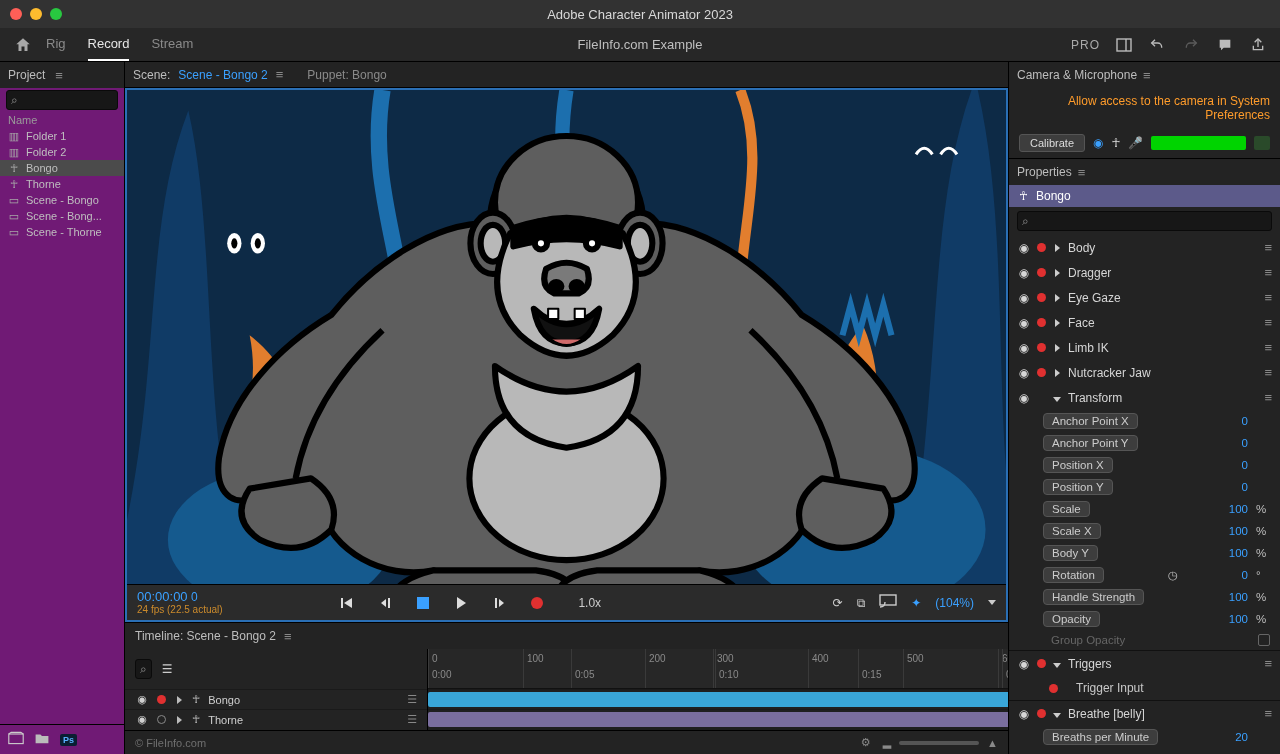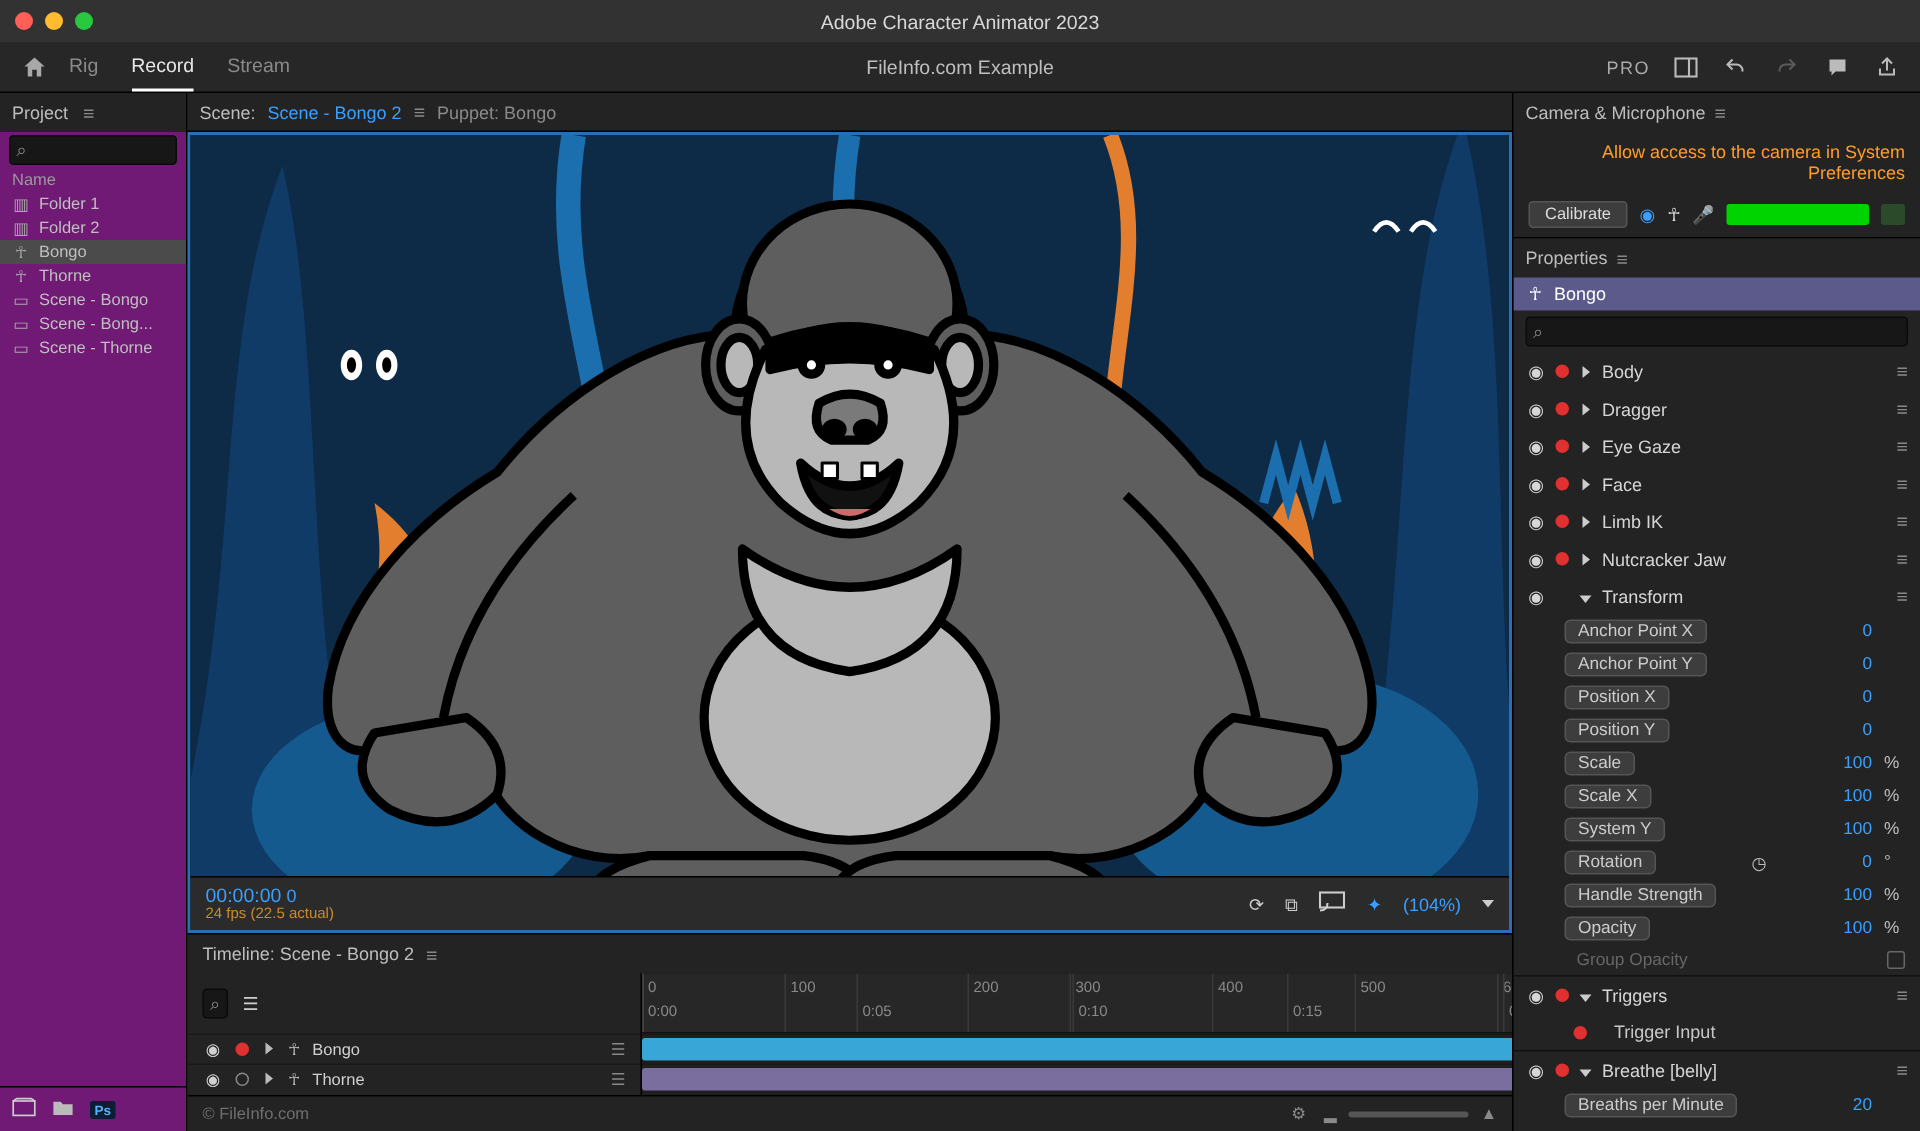--- a/index.html
+++ b/index.html
@@ -25,21 +25,21 @@
 .proj-list{flex:0 0 auto}
 .proj-header{padding:2px 8px;color:#9a9a9a;font-size:11px}
 .proj-item{height:16px;display:flex;align-items:center;gap:6px;padding:1px 8px;color:#bfbfbf;font-size:11px;white-space:nowrap;overflow:hidden;text-overflow:ellipsis}
 .proj-item.sel{background:#4b4b4b}
 .proj-item .ico{width:12px;display:flex;justify-content:center;color:#a8a8a8}
 .left-bottom{margin-top:auto;height:30px;display:flex;align-items:center;gap:10px;padding:0 8px;color:#bbb;border-top:1px solid #000}
 .center-col{flex:1;display:flex;flex-direction:column;min-width:0}
 .scene-head{height:26px;background:#232323;display:flex;align-items:center;padding:0 8px;gap:8px;font-size:12px;border-bottom:1px solid #000}
 .scene-head .label{color:#bdbdbd}
 .scene-head .link{color:#3aa0ff}
-.scene-head .puppet{color:#8a8a8a;margin-left:0}
+.scene-head .puppet{color:#8a8a8a;margin-left:16px}
 .viewport-wrap{flex:0 0 auto;border:2px solid #2a6fb5;background:#000}
 .viewport{width:100%;height:494px;position:relative;overflow:hidden}
 .viewport svg{position:absolute;inset:0}
 .transport{height:36px;background:#2b2b2b;display:flex;align-items:center;padding:0 10px;border-top:1px solid #000}
 .tc{display:flex;flex-direction:column;line-height:1.1}
 .tc-time{color:#3aa0ff;font-size:13px}
 .tc-fps{color:#cc8b2c;font-size:10px}
 .tbtns{display:flex;gap:20px;margin-left:auto;margin-right:auto;align-items:center}
 .tbt{width:18px;height:18px;display:flex;align-items:center;justify-content:center;color:#ddd;cursor:pointer}
 .stopbox{width:12px;height:12px;background:#3aa0ff}
@@ -288,20 +288,46 @@
             <rect x="412" y="214" width="10" height="10" fill="#fff" stroke-width="2"></rect>
             <rect x="438" y="214" width="10" height="10" fill="#fff" stroke-width="2"></rect>
           </g>
         </svg>
       </div>
       <div class="transport">
         <div class="tc">
           <span><span class="tc-time">00:00:00</span> <span style="color:#3aa0ff">0</span></span>
           <span class="tc-fps">24 fps (22.5 actual)</span>
         </div>
+        <div class="tbtns">
+          <span class="tbt">
+              <svg width="14" height="14" fill="#ddd">
+                <rect x="1" y="2" width="2" height="10"></rect>
+                <path d="M12 2v10L4 7z"></path>
+              </svg>
+            </span>
+          <span class="tbt">
+              <span class="triangle-l" style="color:#ddd"></span>
+              <span style="width:2px;height:10px;background:#ddd;margin-left:2px"></span>
+            </span>
+          <span class="tbt">
+              <span class="stopbox"></span>
+            </span>
+          <span class="tbt">
+              <span class="triangle-r" style="color:#ddd;border-left-width:9px;border-top-width:6px;border-bottom-width:6px"></span>
+            </span>
+          <span class="tbt">
+              <span style="width:2px;height:10px;background:#ddd;margin-right:2px"></span>
+              <span class="triangle-r" style="color:#ddd"></span>
+            </span>
+          <span class="tbt">
+              <span class="recdot"></span>
+            </span>
+          <span class="speed">1.0x</span>
+        </div>
         <div class="tright">
           <span>⟳</span>
           <span>⧉</span>
           <span><svg width="18" height="14" fill="none" stroke="#ccc" stroke-width="1.4">
                 <rect x="1" y="1" width="16" height="10"></rect>
                 <path d="M1 13 q5 0 5 -5"></path>
               </svg></span>
           <span style="color:#3aa0ff">✦</span>
           <span class="zoom">(104%)</span>
           <span class="triangle-d" style="color:#ccc"></span>
@@ -518,21 +544,21 @@
     <span class="xval" style="margin-left:auto">100</span>
     <span class="xunit">%</span>
           </div>
           <div class="xrow">
             <span class="xlab">Scale X</span>
 
     <span class="xval" style="margin-left:auto">100</span>
     <span class="xunit">%</span>
           </div>
           <div class="xrow">
-            <span class="xlab">System Y</span>
+            <span class="xlab">Body Y</span>
 
     <span class="xval" style="margin-left:auto">100</span>
     <span class="xunit">%</span>
           </div>
           <div class="xrow">
             <span class="xlab">Rotation</span>
     <span style="margin-left:auto;color:#bbb">◷</span>
     <span class="xval">0</span>
     <span class="xunit">°</span>
           </div>

